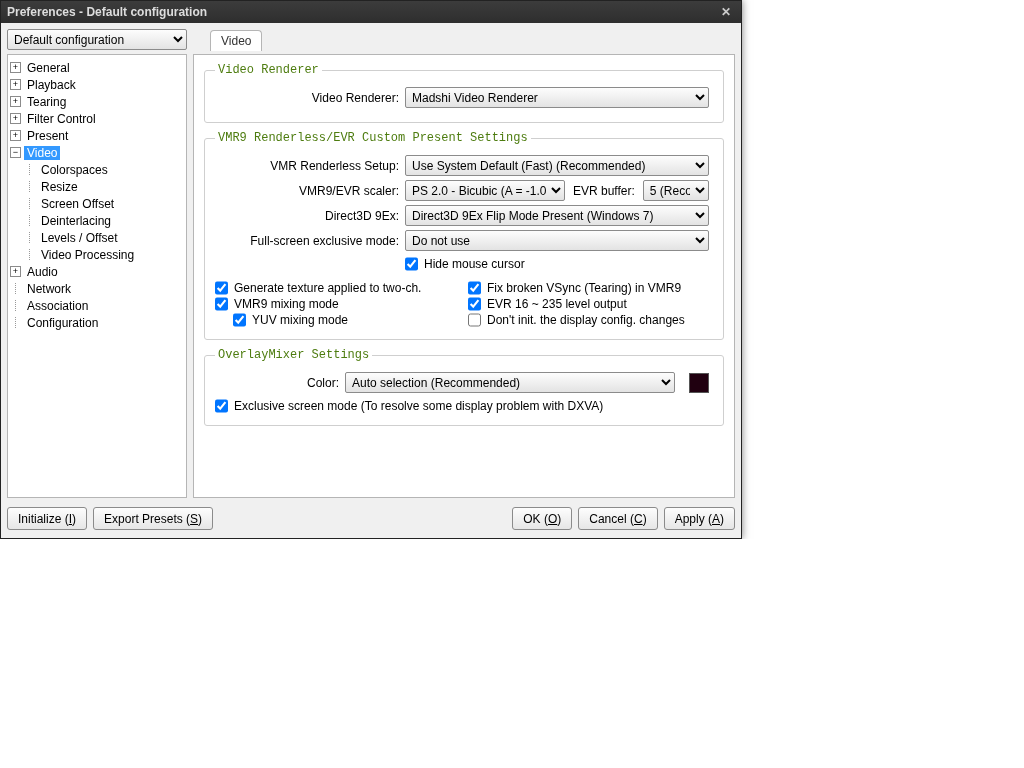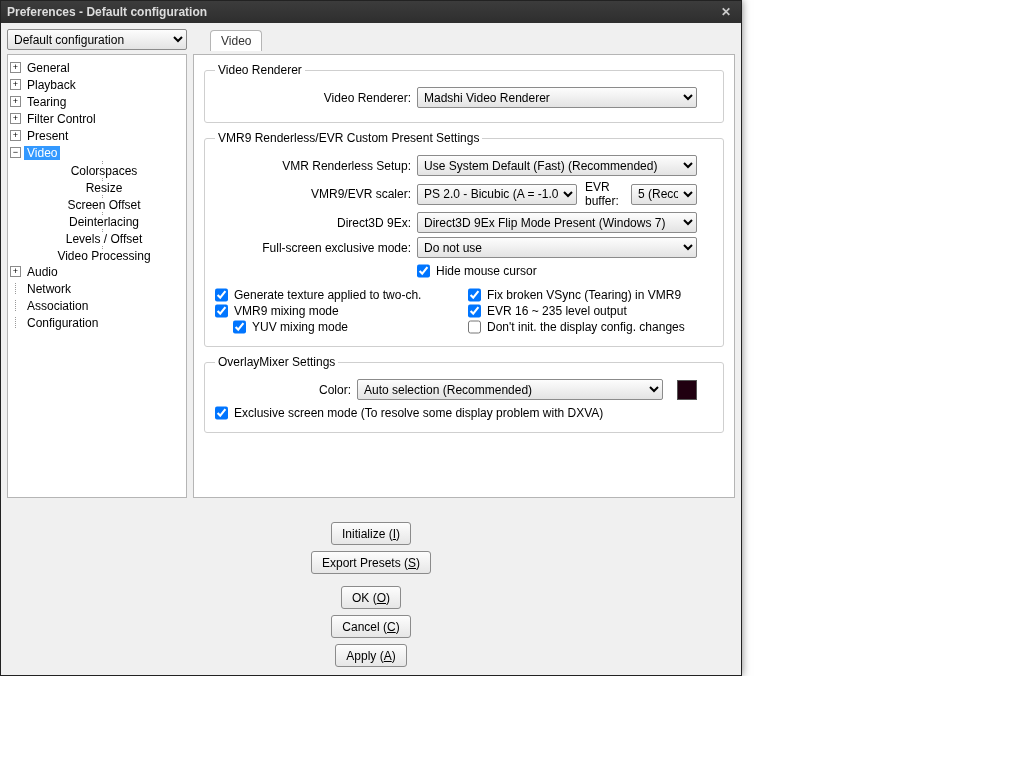--- a/index.html
+++ b/index.html
@@ -14,40 +14,40 @@
   .tabstrip { display:flex; gap:2px; margin-left:6px; }
   .tab { border:1px solid #b5b5b5; border-bottom:none; border-radius:4px 4px 0 0; background:#f7f7f7; padding:3px 10px; color:#666; }
   .tab.active { background:#fff; color:#333; position:relative; top:1px; }
   .body-cols { display:flex; gap:6px; margin-top:4px; }
   .tree-panel { width:180px; height:444px; border:1px solid #b5b5b5; background:#fff; padding:4px 2px; overflow:auto; box-sizing:border-box; }
   .content-panel { flex:1; height:444px; border:1px solid #b5b5b5; background:#fff; padding:8px 10px; box-sizing:border-box; overflow:hidden; }
   .tree ul { list-style:none; margin:0; padding:0; }
   .tree li { padding:0; }
   .node { display:flex; align-items:center; height:17px; }
   .indent0 { padding-left:0px; }
-  .indent1 { padding-left:14px;flex-direction:column; }
+  .indent1 { padding-left:14px; }
   .toggle { width:11px; height:11px; border:1px solid #8b8b8b; background:#fff; margin-right:3px; display:flex; align-items:center; justify-content:center; font-size:9px; line-height:1; color:#000; box-sizing:border-box; }
   .dots { width:11px; height:11px; margin-right:3px; position:relative; }
   .dots:before { content:""; position:absolute; left:5px; top:0; bottom:0; border-left:1px dotted #999; }
   .node-label { padding:0 3px; white-space:nowrap; }
   .node-label.selected { background:#3399ff; color:#fff; }
 
   fieldset.group { border:1px solid #cfcfcf; border-radius:3px; margin:0 0 8px 0; padding:6px 10px 10px; }
-  fieldset.group legend { padding:0 3px; color:#000000; }
-  .form-row { display:flex; align-items:center; margin:4px 16px; }
+  fieldset.group legend { padding:0 3px; color:#4d7c0f;font-family:Liberation Mono, monospace; }
+  .form-row { display:flex; align-items:center; margin:4px 4px; }
   .form-row .lbl { width:180px; text-align:right; padding-right:6px; }
   .form-row .ctl { flex:1; display:flex; align-items:center; gap:8px; }
   .form-row .ctl select { flex:1; }
   .chk-row { display:flex; gap:4px; margin:2px 0; }
   .chk-row input[type=checkbox]{ margin:0 2px 0 0; }
   .chk-grid { display:flex; gap:8px; margin-top:6px; }
   .chk-col { flex:1; }
   .indent-chk { margin-left:18px; }
   .swatch { width:18px; height:18px; border:1px solid #555; background:#200010; margin-left:6px; }
-  .footer { display:flex; align-items:center; padding:24px 0 2px; gap:6px;flex-direction:column; }
+  .footer { display:flex; align-items:center; padding:9px 0 2px; gap:6px; }
   .footer .spacer { flex:1; }
   button.btn { height:23px; padding:0 10px; background:linear-gradient(#fdfdfd,#e6e6e6); border:1px solid #8b8b8b; border-radius:3px; font-family:inherit; font-size:12px; }
   .ul-char { text-decoration:underline; }
 </style>
 </head>
 <body>
 
 <div class="window">
   <div class="titlebar">
     <span class="title">Preferences - Default configuration</span>

